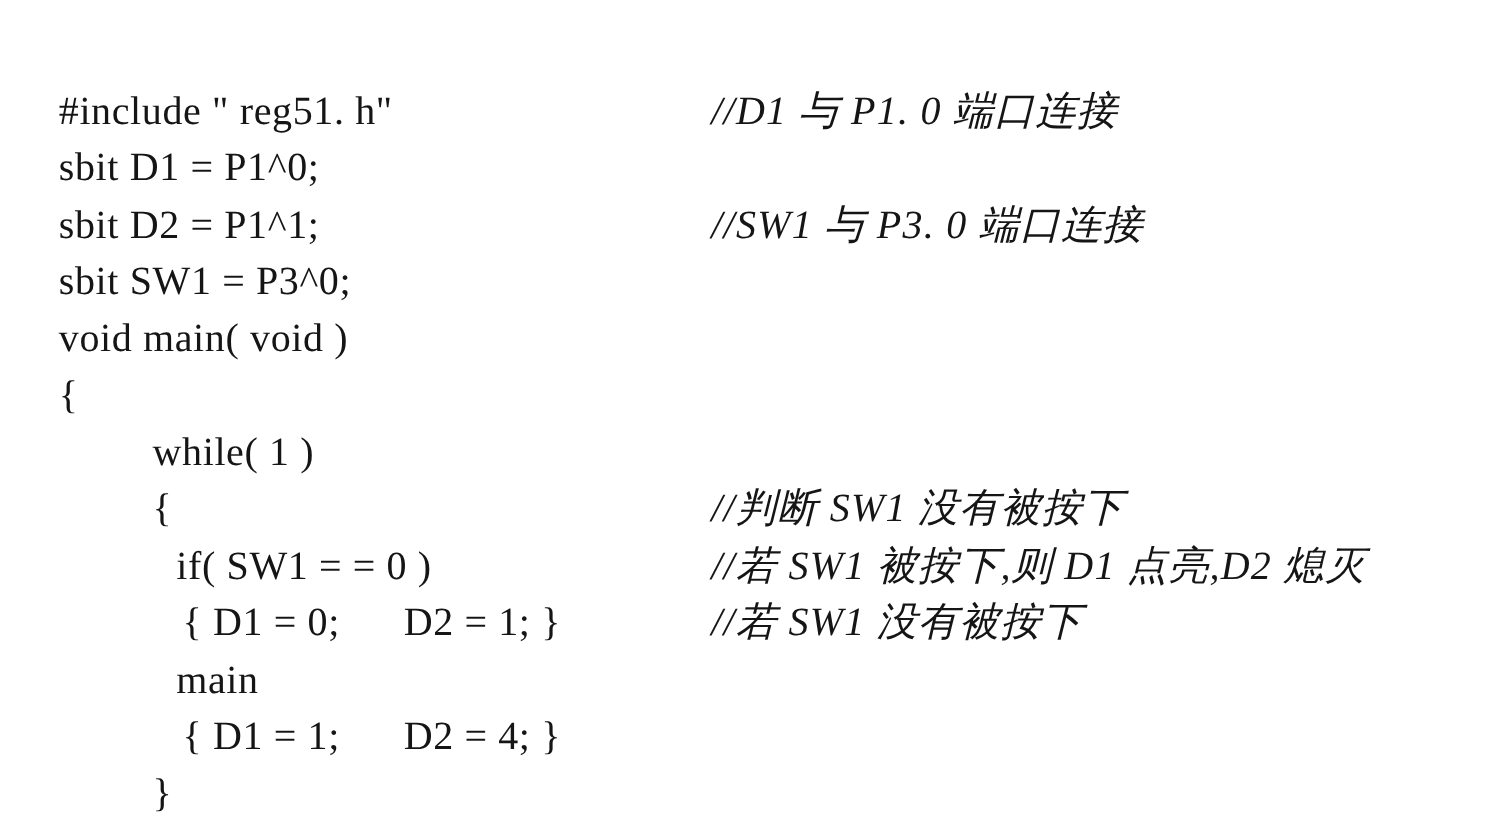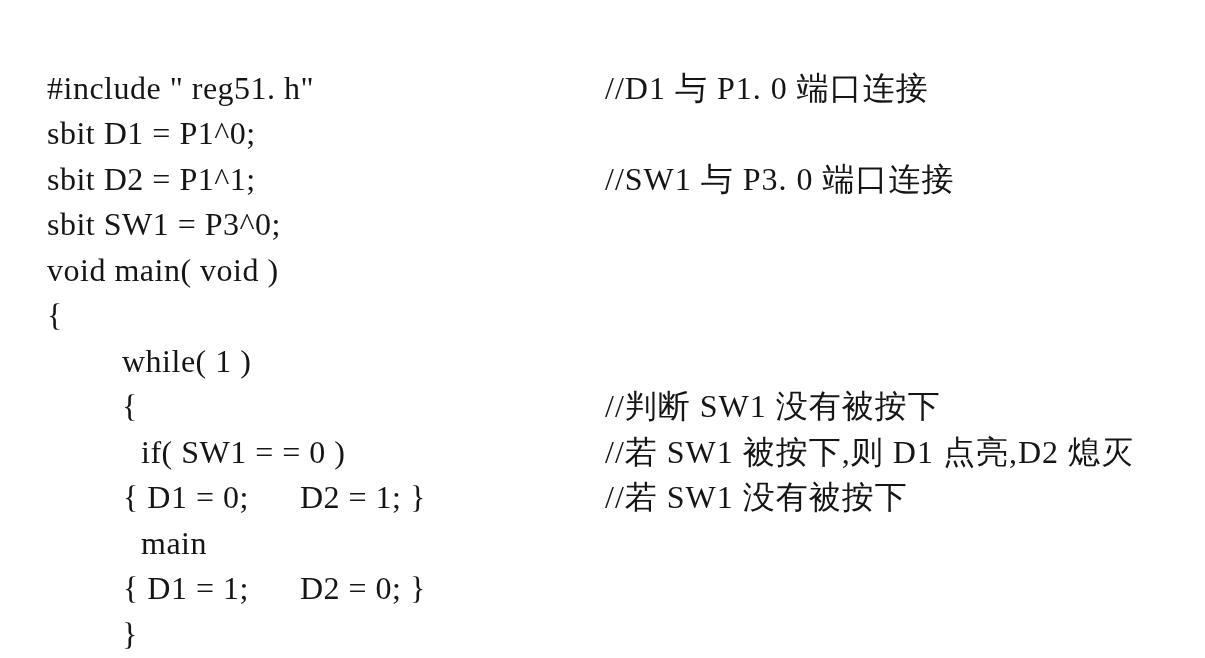--- a/index.html
+++ b/index.html
@@ -26,27 +26,28 @@
     white-space: pre;
   }
   .code {
     display: inline-block;
     white-space: pre;
     letter-spacing: 0.5px;
   }
   .indent-0 .code { margin-left: 15px; }
   .indent-1 .code { margin-left: 90px; }
   .indent-2 .code { margin-left: 109px; }
-  .indent-3 .code { margin-left: 91px; }
+  .indent-3 .code { margin-left: 114px; }
   .comment {
     position: absolute;
-    left: 605px;
+    left: 569px;
     top: 0;
     white-space: pre;
     letter-spacing: 1px;
+    font-style: italic;
   }
 </style>
 </head>
 <body>
 
 <div class="page">
   <div id="lines">
       <div class="code-line indent-0">
     <span class="code">#include " reg51. h"</span>
     
@@ -84,21 +85,21 @@
   </div>
       <div class="code-line indent-3">
     <span class="code">{ D1 = 0;      D2 = 1; }</span>
     <span class="comment">//若 SW1 被按下,则 D1 点亮,D2 熄灭</span>
   </div>
       <div class="code-line indent-2">
     <span class="code">main</span>
     <span class="comment">//若 SW1 没有被按下</span>
   </div>
       <div class="code-line indent-3">
-    <span class="code">{ D1 = 1;      D2 = 0; }</span>
+    <span class="code">{ D1 = 1;      D2 = 4; }</span>
   </div>
       <div class="code-line indent-1">
     <span class="code">}</span>
     
   </div>
       <div class="code-line indent-0">
     <span class="code">}</span>
     
   </div>
     </div>

